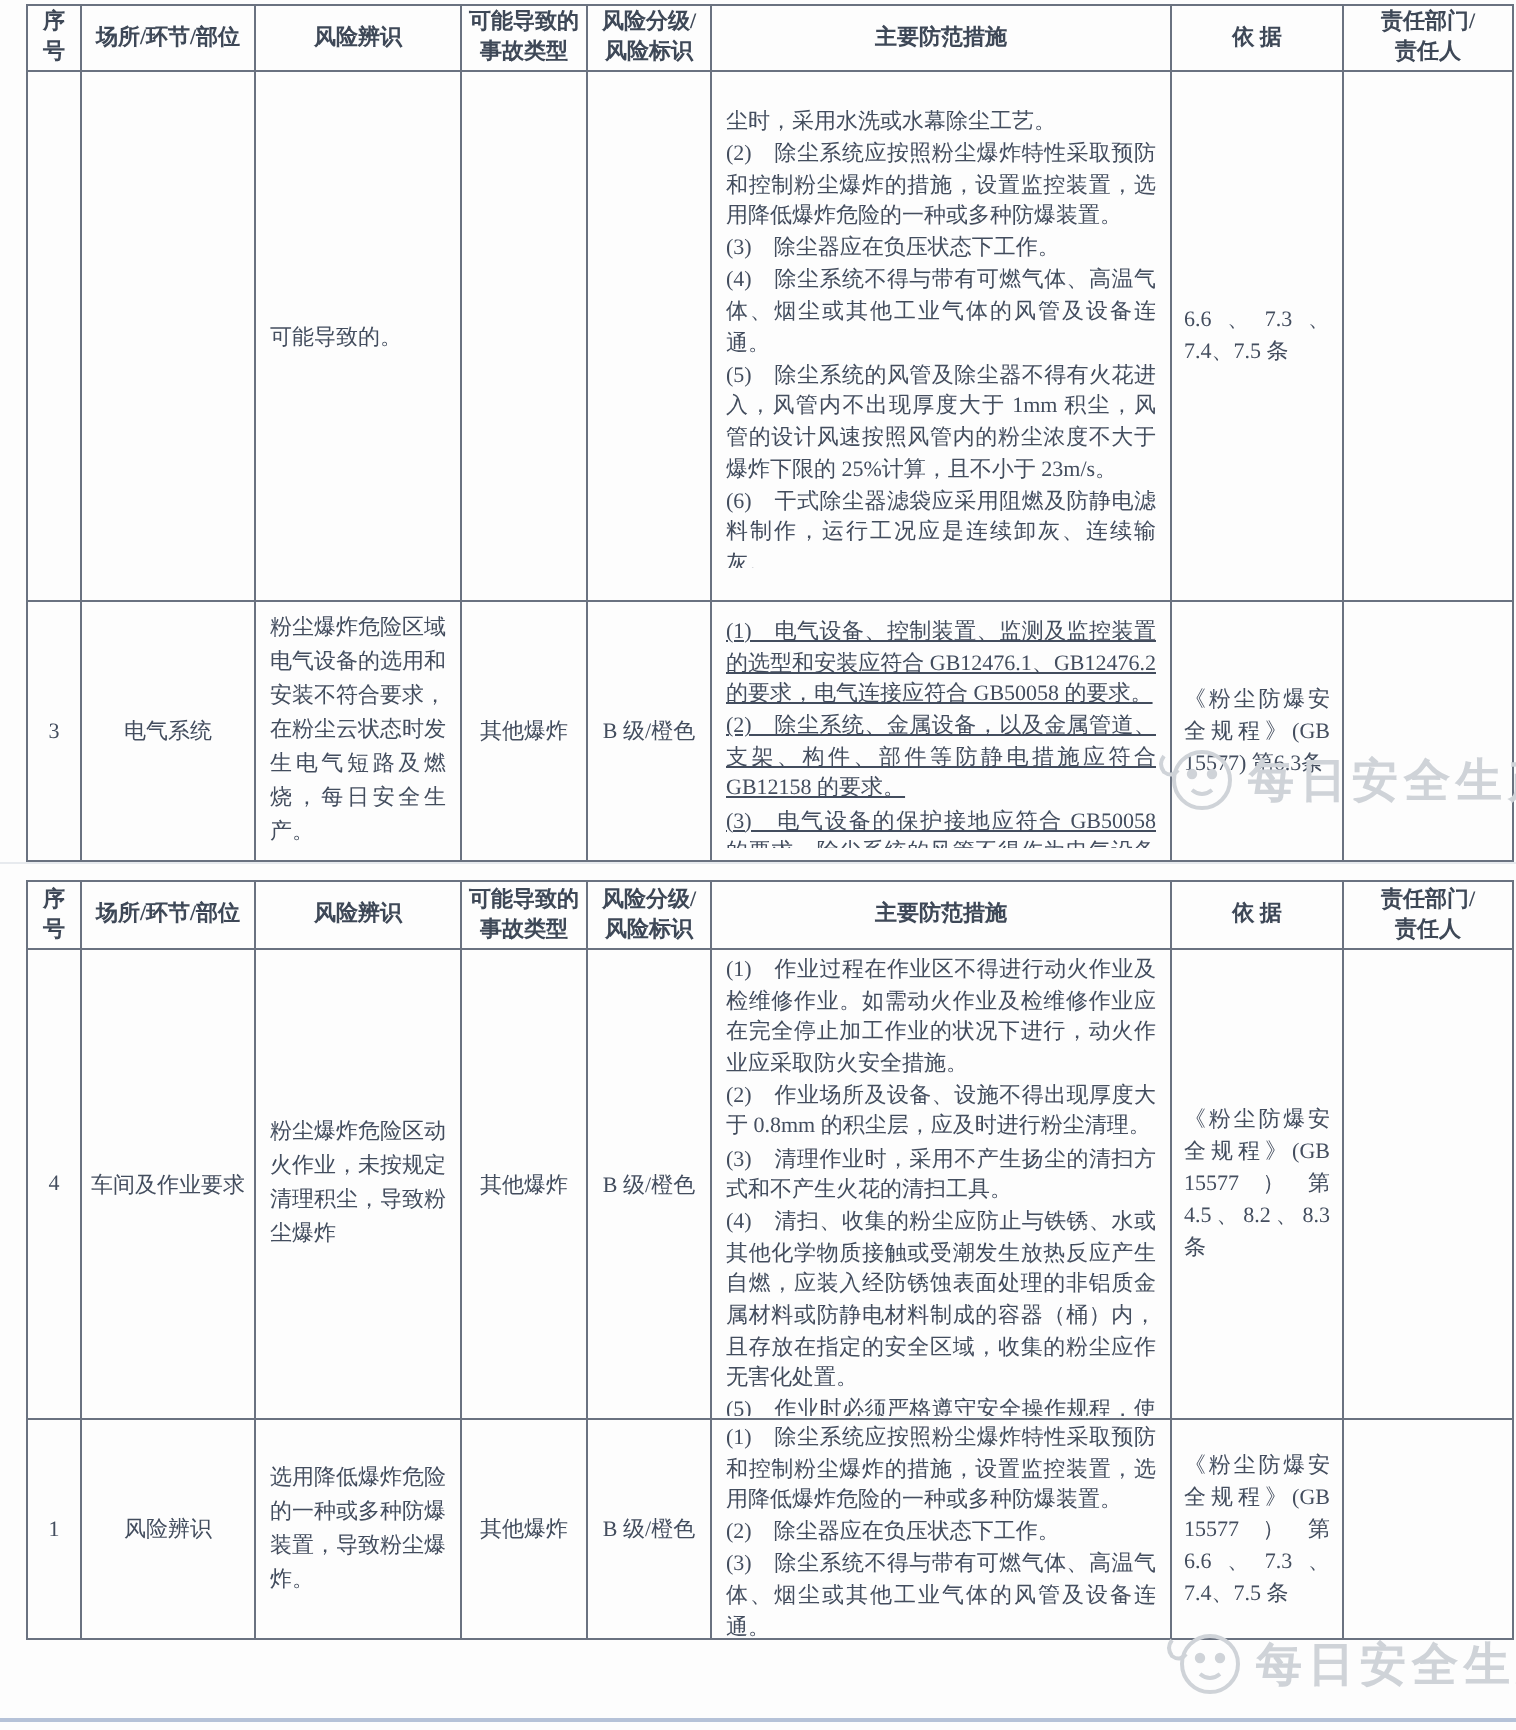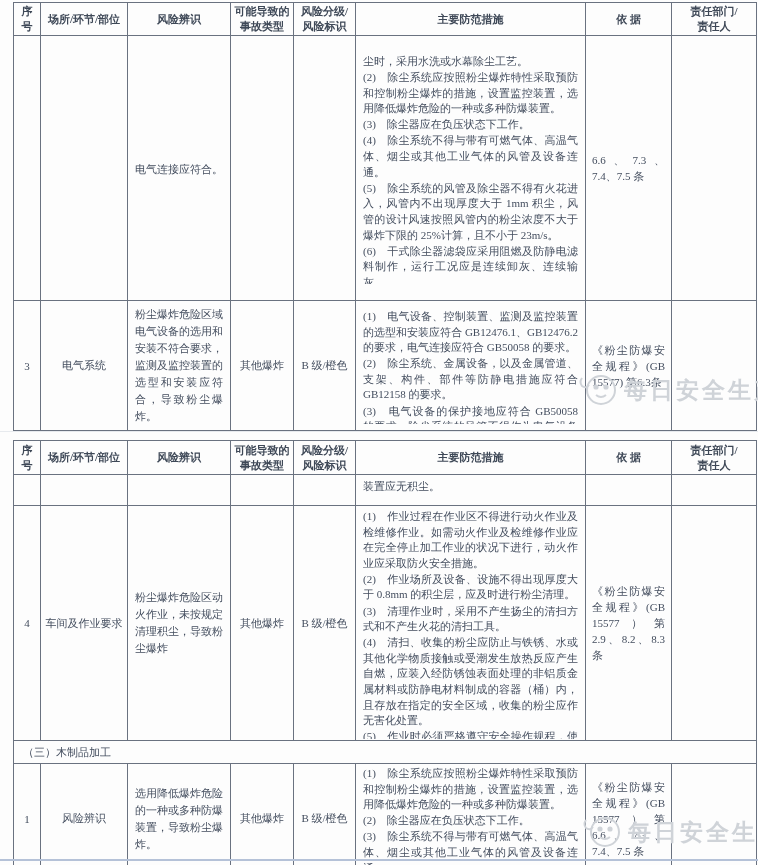--- a/index.html
+++ b/index.html
@@ -60,45 +60,45 @@
       <th class="hcell">风险分级/
 风险标识</th>
       <th class="hcell">主要防范措施</th>
       <th class="hcell">依  据</th>
       <th class="hcell">责任部门/
 责任人</th>
     </tr>
     <tr style="height:265px;">
       <td class="c-center"></td>
       <td class="c-center"></td>
-      <td class="risk-cont c-top">电气连接应符合。</td>
+      <td class="risk-cont c-top">可能导致的。</td>
       <td class="c-center"></td>
       <td class="c-center"></td>
       <td class="measures">
         <div class="clip" style="height:232px;">
               <div class="mline">尘时，采用水洗或水幕除尘工艺。</div>
               <div class="mline">(2)　除尘系统应按照粉尘爆炸特性采取预防和控制粉尘爆炸的措施，设置监控装置，选用降低爆炸危险的一种或多种防爆装置。</div>
               <div class="mline">(3)　除尘器应在负压状态下工作。</div>
               <div class="mline">(4)　除尘系统不得与带有可燃气体、高温气体、烟尘或其他工业气体的风管及设备连通。</div>
               <div class="mline">(5)　除尘系统的风管及除尘器不得有火花进入，风管内不出现厚度大于 1mm 积尘，风管的设计风速按照风管内的粉尘浓度不大于爆炸下限的 25%计算，且不小于 23m/s。</div>
               <div class="mline">(6)　干式除尘器滤袋应采用阻燃及防静电滤料制作，运行工况应是连续卸灰、连续输灰。</div>
               <div class="mline">(7)　湿式除尘设计用水量、水压应能满足去除进入除尘器粉尘的要求，循环用水水质应清洁，储水池（箱）、水质过滤池（箱）及水质过滤装置不得密闭，应有通风气流，池（箱）内不得存在沉积泥浆。</div>
             </div>
       </td>
       <td class="basis basis-top">6.6、7.3、7.4、7.5 条</td>
       <td></td>
     </tr>
     <tr style="height:120px;">
       <td class="c-center">3</td>
       <td class="c-center">电气系统</td>
-      <td class="risk-text">粉尘爆炸危险区域电气设备的选用和安装不符合要求，监测及监控装置的选型和安装应符合，导致粉尘爆炸。</td>
+      <td class="risk-text">粉尘爆炸危险区域电气设备的选用和安装不符合要求，在粉尘云状态时发生电气短路及燃烧，每日安全生产。</td>
       <td class="c-center">其他爆炸</td>
       <td class="c-center">B 级/橙色</td>
       <td class="measures">
-        <div class="clip" style="height:117px;">
+        <div class="clip" style="height:117px;text-decoration:underline;">
               <div class="mline">(1)　电气设备、控制装置、监测及监控装置的选型和安装应符合 GB12476.1、GB12476.2 的要求，电气连接应符合 GB50058 的要求。</div>
               <div class="mline">(2)　除尘系统、金属设备，以及金属管道、支架、构件、部件等防静电措施应符合 GB12158 的要求。</div>
               <div class="mline">(3)　电气设备的保护接地应符合 GB50058 的要求，除尘系统的风管不得作为电气设备的接地导体。</div>
             </div>
       </td>
       <td class="basis">《粉尘防爆安全规程》(GB 15577) 第6.3条</td>
       <td></td>
     </tr>
   </tbody>
     </table>
@@ -124,54 +124,37 @@
       <th class="hcell">风险辨识</th>
       <th class="hcell">可能导致的
 事故类型</th>
       <th class="hcell">风险分级/
 风险标识</th>
       <th class="hcell">主要防范措施</th>
       <th class="hcell">依  据</th>
       <th class="hcell">责任部门/
 责任人</th>
     </tr>
-    <tr style="height:31px;">
-      <td></td>
-      <td></td>
-      <td></td>
-      <td></td>
-      <td></td>
-      <td class="measures">
-        <div class="clip" style="height:27px;">
-              <div class="mline">装置应无积尘。</div>
-            </div>
-      </td>
-      <td></td>
-      <td></td>
-    </tr>
     <tr style="height:235px;">
       <td class="c-center">4</td>
       <td class="c-center">车间及作业要求</td>
       <td class="risk-text">粉尘爆炸危险区动火作业，未按规定清理积尘，导致粉尘爆炸</td>
       <td class="c-center">其他爆炸</td>
       <td class="c-center">B 级/橙色</td>
       <td class="measures">
         <div class="clip" style="height:232px;">
               <div class="mline">(1)　作业过程在作业区不得进行动火作业及检维修作业。如需动火作业及检维修作业应在完全停止加工作业的状况下进行，动火作业应采取防火安全措施。</div>
               <div class="mline">(2)　作业场所及设备、设施不得出现厚度大于 0.8mm 的积尘层，应及时进行粉尘清理。</div>
               <div class="mline">(3)　清理作业时，采用不产生扬尘的清扫方式和不产生火花的清扫工具。</div>
               <div class="mline">(4)　清扫、收集的粉尘应防止与铁锈、水或其他化学物质接触或受潮发生放热反应产生自燃，应装入经防锈蚀表面处理的非铝质金属材料或防静电材料制成的容器（桶）内，且存放在指定的安全区域，收集的粉尘应作无害化处置。</div>
               <div class="mline">(5)　作业时必须严格遵守安全操作规程，使用的工具应不产生碰撞火花。</div>
             </div>
       </td>
-      <td class="basis">《粉尘防爆安全规程》(GB 15577）第 2.9、8.2、8.3 条</td>
-      <td></td>
-    </tr>
-    <tr style="height:23px;">
-      <td class="section-cell" colspan="8">（三）木制品加工</td>
+      <td class="basis">《粉尘防爆安全规程》(GB 15577）第 4.5、8.2、8.3 条</td>
+      <td></td>
     </tr>
     <tr style="height:95px;">
       <td class="c-center">1</td>
       <td class="c-center">风险辨识</td>
       <td class="risk-text">选用降低爆炸危险的一种或多种防爆装置，导致粉尘爆炸。</td>
       <td class="c-center">其他爆炸</td>
       <td class="c-center">B 级/橙色</td>
       <td class="measures">
         <div class="clip" style="height:109px;">
               <div class="mline">(1)　除尘系统应按照粉尘爆炸特性采取预防和控制粉尘爆炸的措施，设置监控装置，选用降低爆炸危险的一种或多种防爆装置。</div>

